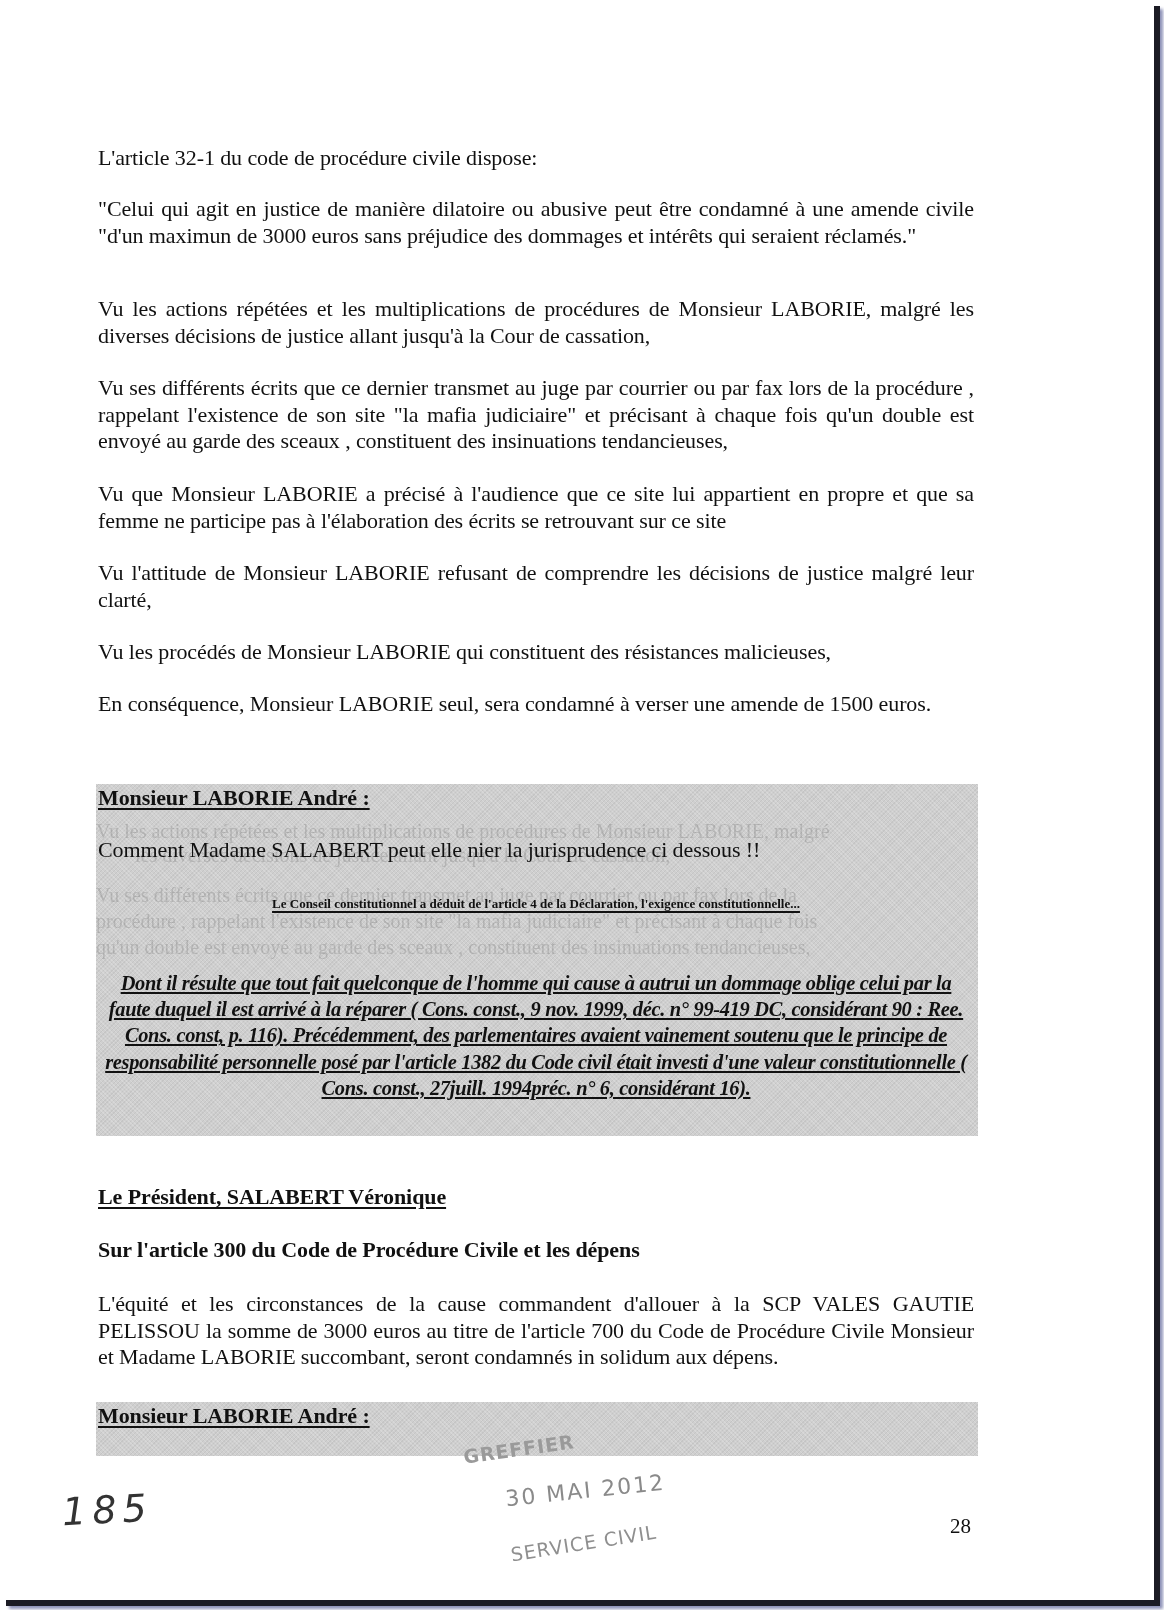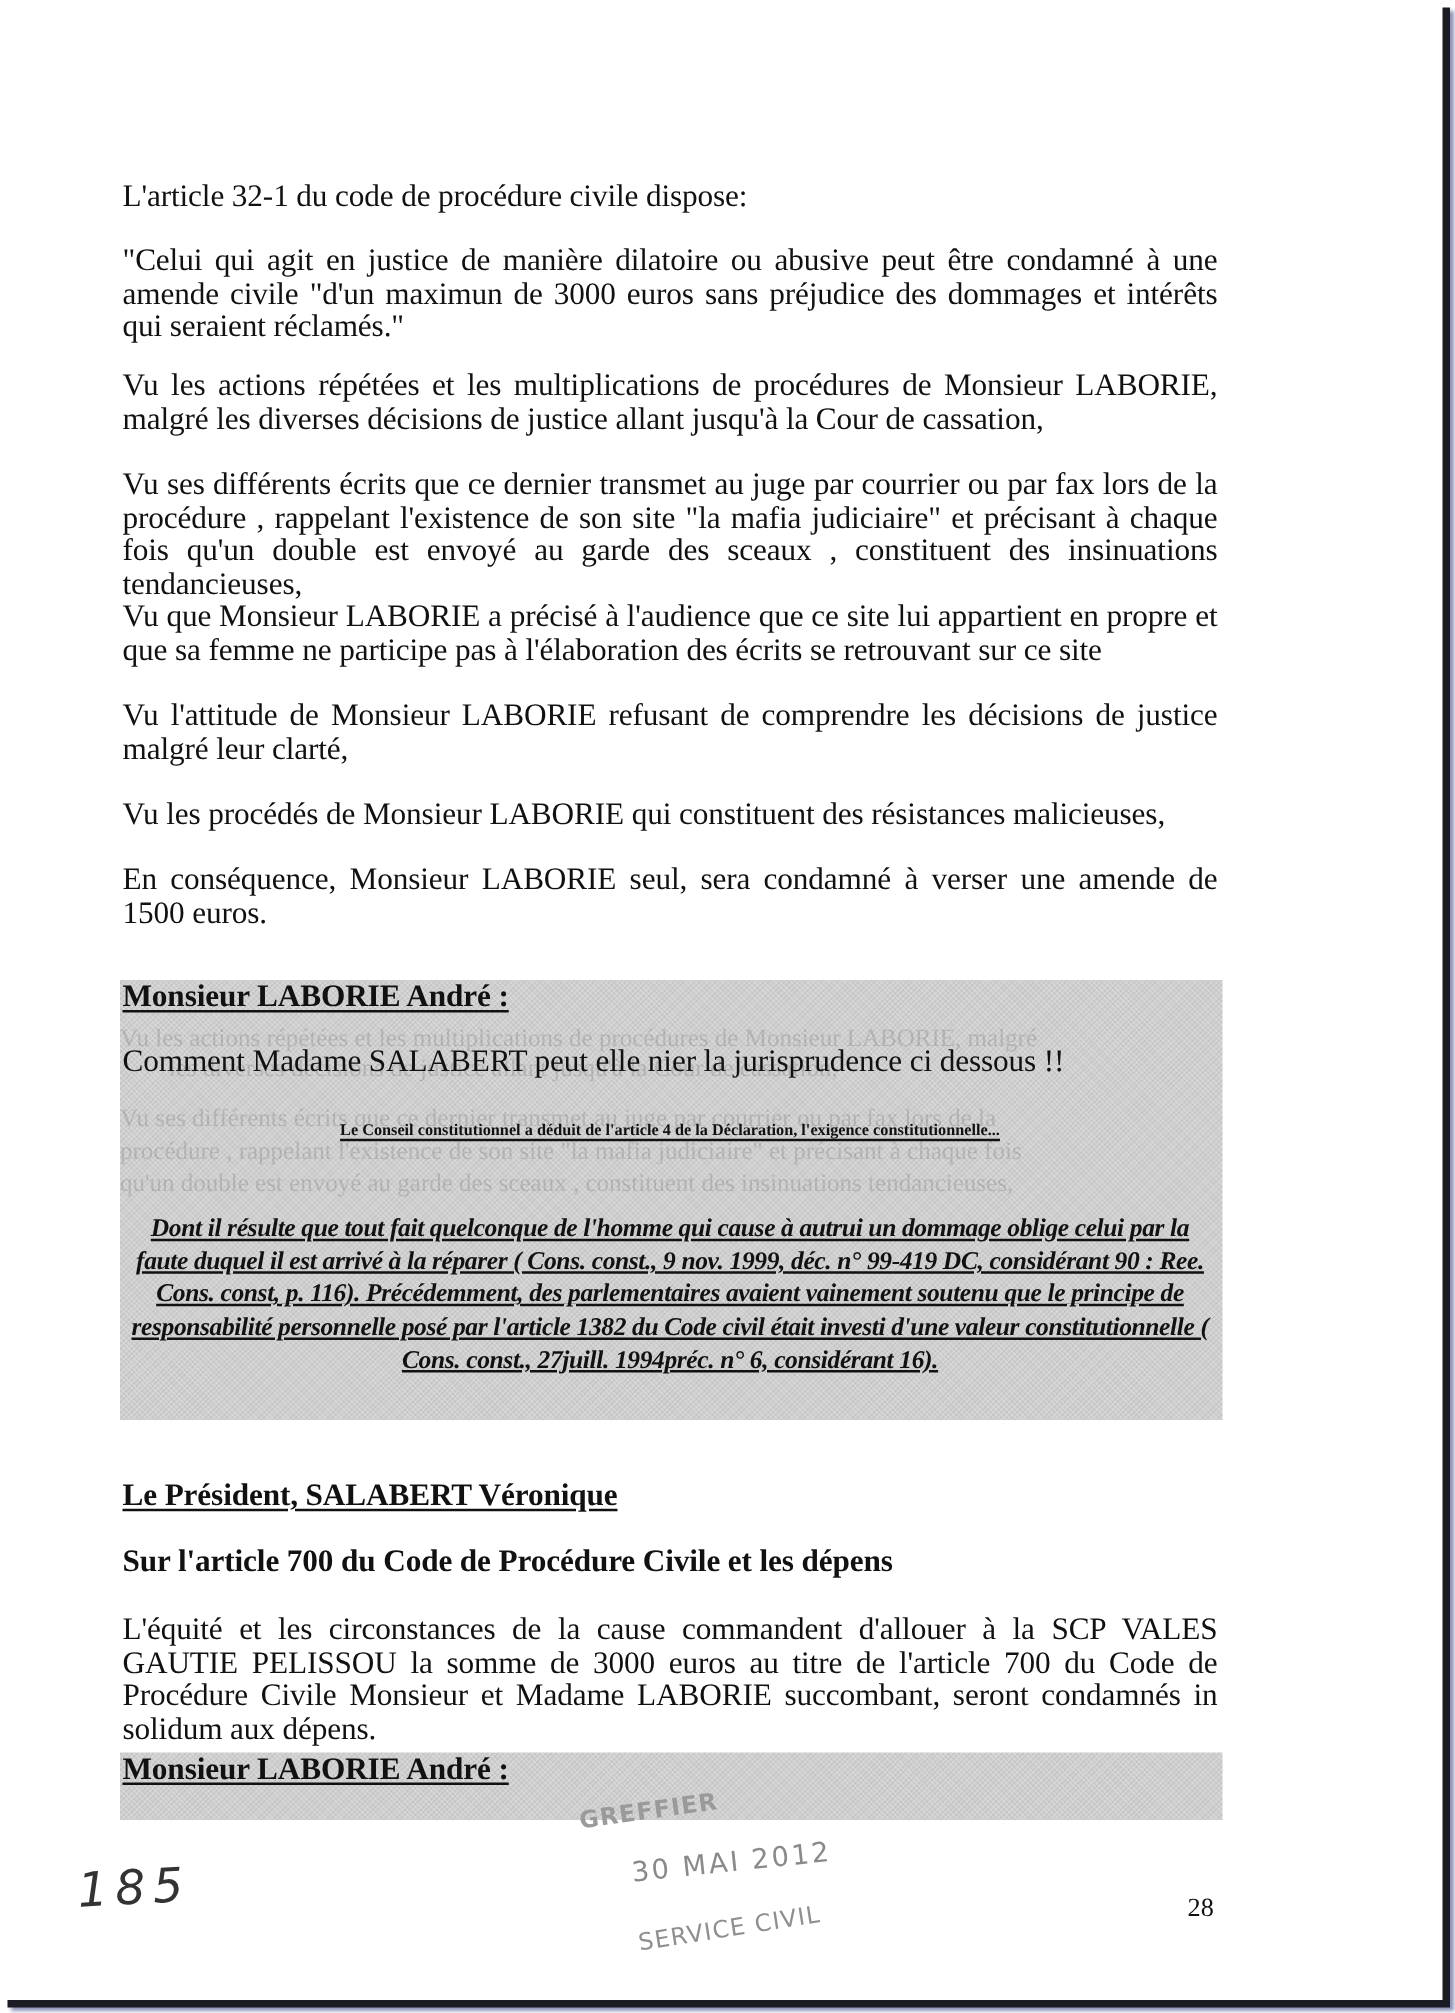--- a/index.html
+++ b/index.html
@@ -5,21 +5,21 @@
   html, body { margin: 0; padding: 0; }
   body {
     width: 1164px; height: 1610px; background: #ffffff; position: relative; overflow: hidden;
     font-family: "Liberation Serif", "DejaVu Serif", serif; color: #111;
   }
   .page {
     position: absolute; left: 0; top: 0; width: 1154px; height: 1600px; background: #fff;
     box-shadow: 6px 6px 0 #1b1b24, 9px 9px 3px #8e92b8;
   }
   .p {
-    position: absolute; left: 98px; width: 876px; font-size: 25px; line-height: 26.6px;
+    position: absolute; left: 98px; width: 876px; font-size: 22px; line-height: 26.6px;
     text-align: justify; text-align-last: left; letter-spacing: -0.1px;
   }
   .box {
     position: absolute; left: 96px; width: 882px; background: #cfcfcf;
     background-image:
       repeating-linear-gradient(45deg, rgba(255,255,255,0.18) 0 1px, transparent 1px 3px),
       repeating-linear-gradient(-45deg, rgba(0,0,0,0.05) 0 1px, transparent 1px 3px);
   }
   .ghost {
     position: absolute; left: 0; width: 100%; font-size: 20px; color: rgba(80,80,80,0.22);
@@ -61,21 +61,21 @@
     <div class="ghost" style="top:100px;">Vu ses différents écrits que ce dernier transmet au juge par courrier ou par fax lors de la</div>
     <div class="ghost" style="top:126px;">procédure , rappelant l'existence de son site "la mafia judiciaire" et précisant à chaque fois</div>
     <div class="ghost" style="top:152px;">qu'un double est envoyé au garde des sceaux , constituent des insinuations tendancieuses,</div>
   </div>
   <div class="p bold-u" style="top:785px; width:auto;">Monsieur LABORIE André :</div>
   <div class="p" style="top:837px;">Comment Madame SALABERT peut elle nier la jurisprudence ci dessous !!</div>
   <div class="heading-center" style="top:891px; padding:0 60px; box-sizing:border-box;">Le Conseil constitutionnel a déduit de l'article 4 de la Déclaration, l'exigence constitutionnelle...</div>
   <div class="quote" style="top:970px;">Dont il résulte que tout fait quelconque de l'homme qui cause à autrui un dommage oblige celui par la faute duquel il est arrivé à la réparer ( Cons. const., 9 nov. 1999, déc. n° 99-419 DC, considérant 90 : Ree. Cons. const, p. 116). Précédemment, des parlementaires avaient vainement soutenu que le principe de responsabilité personnelle posé par l'article 1382 du Code civil était investi d'une valeur constitutionnelle ( Cons. const., 27juill. 1994préc. n° 6, considérant 16).</div>
 
   <div class="p bold-u" style="top:1184px; width:auto;">Le Président, SALABERT Véronique</div>
-  <div class="p" style="top:1237px; font-weight:bold;">Sur l'article 700 du Code de Procédure Civile et les dépens</div>
+  <div class="p" style="top:1237px; font-weight:bold;">Sur l'article 300 du Code de Procédure Civile et les dépens</div>
   <div class="p" style="top:1291px;">L'équité et les circonstances de la cause commandent d'allouer à la SCP VALES GAUTIE PELISSOU la somme de 3000 euros au titre de l'article 700 du Code de Procédure Civile Monsieur et Madame LABORIE succombant, seront condamnés in solidum aux dépens.</div>
 
   <div class="box" style="top:1402px; height:54px;"></div>
   <div class="p bold-u" style="top:1403px; width:auto;">Monsieur LABORIE André :</div>
 
   <div class="stamp" style="left:463px; top:1438px; font-size:19px; transform:rotate(-8deg); letter-spacing:1px;">GREFFIER</div>
   <div class="stamp" style="left:505px; top:1478px; font-size:22px; transform:rotate(-6deg); color:#8a8a8a; font-weight:normal; letter-spacing:2px;">30 MAI 2012</div>
   <div class="stamp" style="left:510px; top:1532px; font-size:19px; transform:rotate(-9deg); color:#8f8f8f; font-weight:normal; letter-spacing:1px;">SERVICE CIVIL</div>
 
   <div class="hand">185</div>

